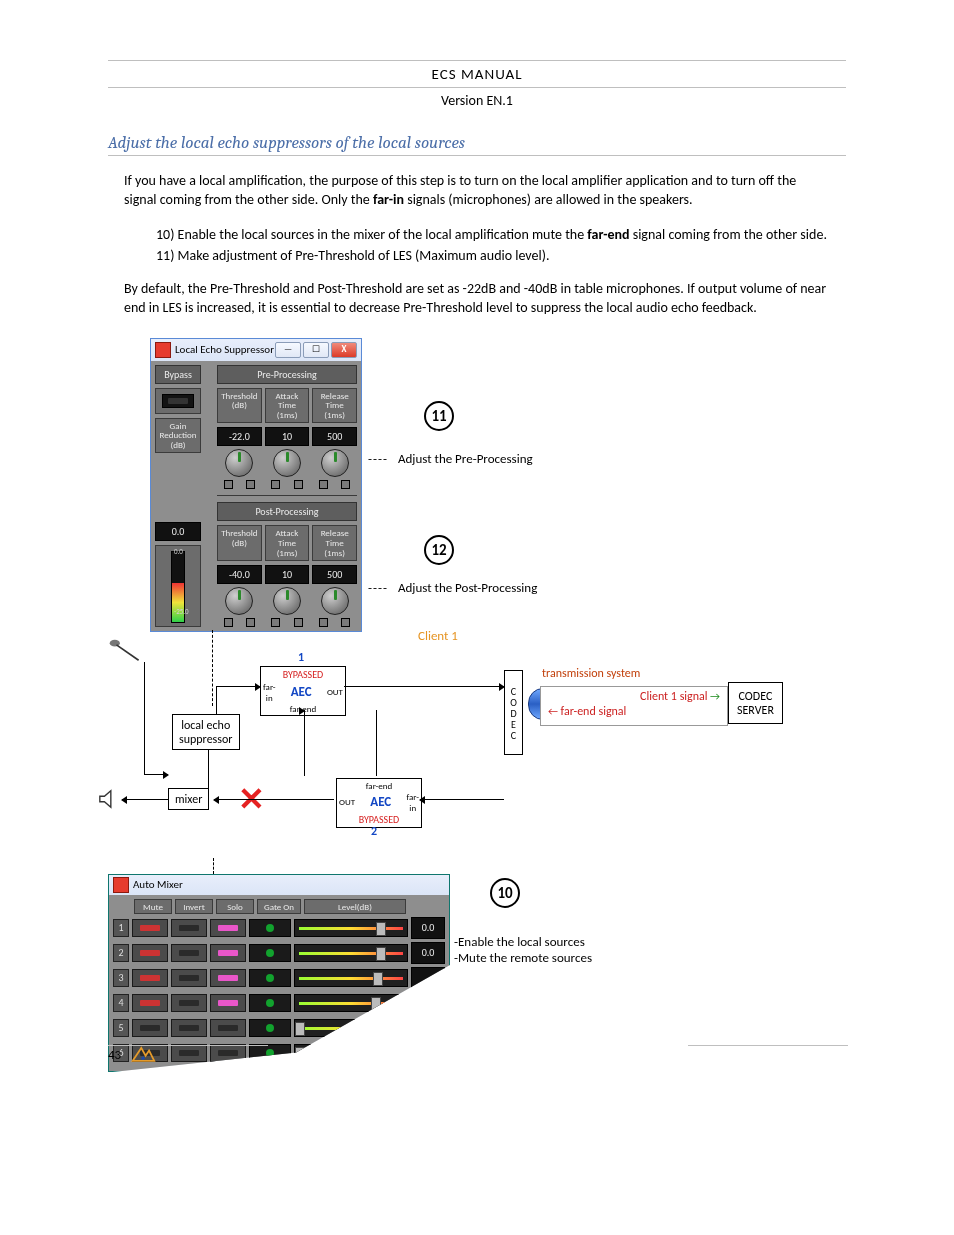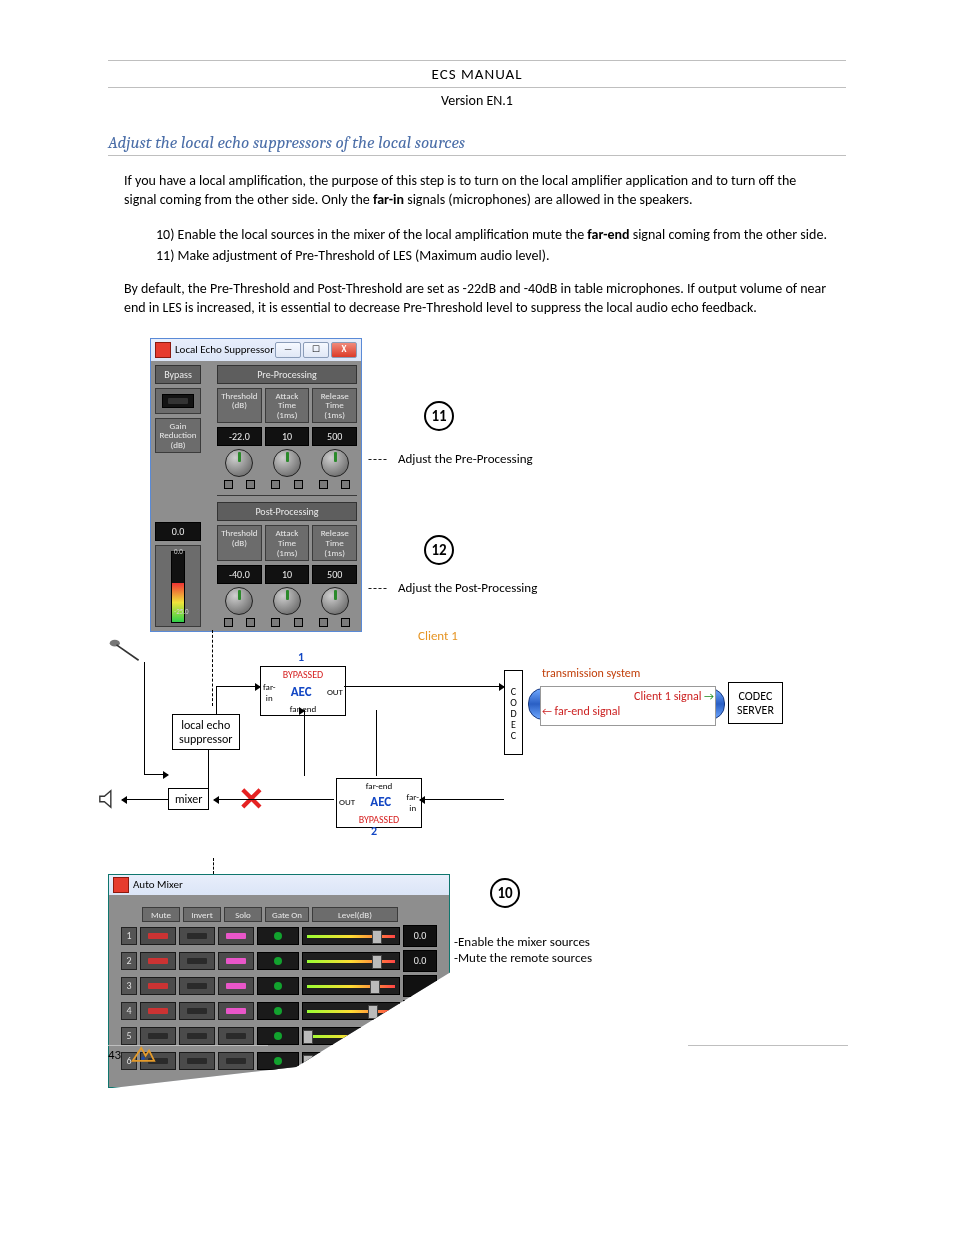--- a/index.html
+++ b/index.html
@@ -61,21 +61,21 @@
 .arrowL::before{content:"";position:absolute;left:-1px;top:-3px;border-right:6px solid #000;border-top:4px solid transparent;border-bottom:4px solid transparent}
 .vline{position:absolute;width:1px;background:#000}
 .dashed{position:absolute;border-left:1px dashed #000}
 .speaker{position:absolute;width:22px;height:22px}
 .mic{position:absolute;width:34px;height:24px}
 .client1{color:#e69524;font-size:13px}
 
 
 .am-win{position:absolute;left:0;top:536px;width:340px;border:1px solid #0f766e;background:#eef3fb}
 .am-tb{display:flex;align-items:center;height:20px;background:linear-gradient(#e8eefb,#dbe5f7);padding:0 4px;font-size:11px}
-.am-body{background:#8e8e8e;padding:12px}
+.am-body{background:#8e8e8e;padding:4px}
 .am-hd{display:flex;gap:3px;margin-bottom:3px}
 .am-hd .cell{flex:0 0 auto}
 .am-hd .c-num{width:14px}
 .am-hd .c-btn{width:34px}
 .am-hd .c-gate{width:40px}
 .am-hd .c-lvl{flex:1}
 .am-hd .c-val{width:32px}
 .am-row{display:flex;gap:3px;margin-bottom:3px;align-items:center}
 .rn{width:14px;height:16px;background:#555;border:1px solid #222;color:#ddd;font-size:10px;text-align:center;line-height:16px}
 .tog{width:34px;height:16px;background:#4b4b4b;border:1px solid #1a1a1a;display:flex;align-items:center;justify-content:center}
@@ -296,30 +296,30 @@
       <div class="vline" style="left:196px;top:72px;height:66px"></div>
       <div class="vline" style="left:268px;top:72px;height:66px"></div>
       <div class="arrow" style="left:196px;top:72px;width:0"></div>
 
       <div class="arrowL" style="left:312px;top:161px;width:84px"></div>
 
       <div class="codec" style="left:396px;top:32px">CODEC</div>
 
       <span class="dtxt" style="left:434px;top:28px;color:#c2410c">transmission system</span>
       <div class="pipe" style="left:420px;top:50px;width:195px"></div>
-      <div style="position:absolute;left:432px;top:48px;width:172px;height:34px;background:#fff;border:1px solid #999;font-size:11px;padding:2px 1px;line-height:1.3">
+      <div style="position:absolute;left:432px;top:48px;width:172px;height:34px;background:#fff;border:1px solid #999;font-size:11px;padding:2px 7px;line-height:1.3">
         <div style="text-align:right"><span class="arrtxt">Client 1 signal</span> <span style="color:#1a8a1a">→</span></div>
         <div><span style="color:#c22">←</span> <span class="arrtxt">far-end signal</span></div>
       </div>
       <div class="dbox" style="left:620px;top:44px;white-space:pre-line;padding:6px 8px">CODEC
 SERVER</div>
     </div>
 
     <div class="stepnum" style="left:382px;top:540px">10</div>
-    <span class="steptxt" style="left:346px;top:596px">-Enable the mixer sources</span>
+    <span class="steptxt" style="left:346px;top:596px">-Enable the local sources</span>
     <span class="steptxt" style="left:346px;top:612px">-Mute the remote sources</span>
 
     <div class="am-win clip-bottom">
       <div class="am-tb">
         <span class="ico" style="width:14px;height:14px;background:#e63b2e;border:1px solid #8b1a10;margin-right:4px"></span>
         <span>Auto Mixer</span>
       </div>
       <div class="am-body">
         <div class="am-hd">
           <div class="cell c-num" style="visibility:hidden"></div>

